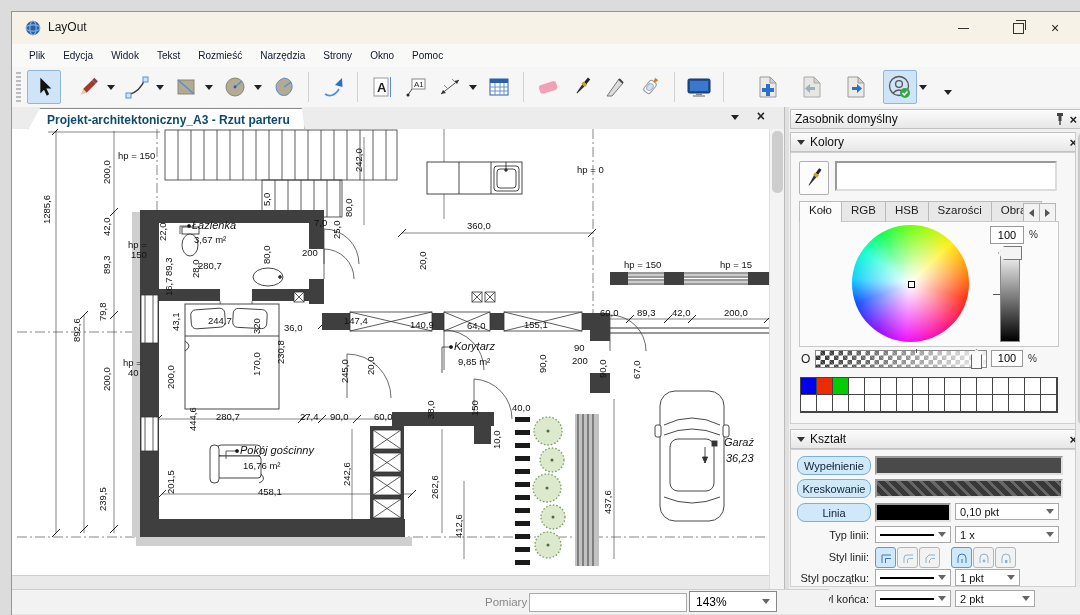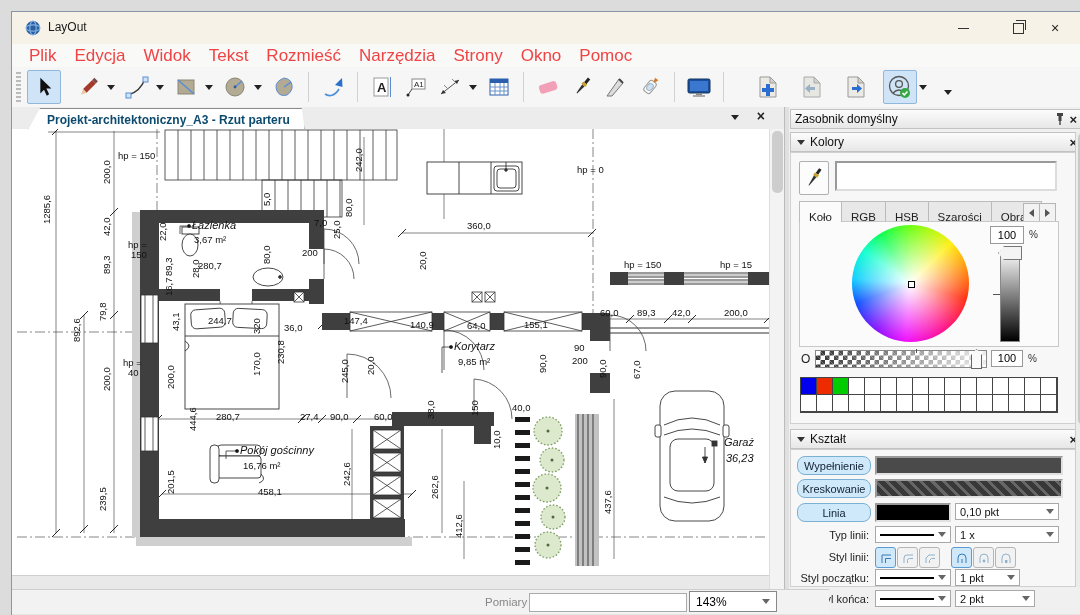--- a/index.html
+++ b/index.html
@@ -9,21 +9,21 @@
   #appicon{position:absolute;left:13px;top:8px;width:16px;height:16px;}
   #apptitle{position:absolute;left:36px;top:8px;font-size:12px;color:#1a1a1a;}
   .wbtn{position:absolute;top:6px;width:30px;height:20px;display:flex;align-items:center;justify-content:center;}
   #btn-min{right:110px}#btn-restore{right:55px}#btn-close{right:18px}
   .minline{width:11px;height:0;border-top:1.5px solid #333;}
   .restbox{width:9px;height:9px;border:1.5px solid #333;position:relative;background:#f6f2e7;}
   .restbox:before{content:"";position:absolute;left:2px;top:-4px;width:9px;height:9px;border:1.5px solid #333;border-bottom:none;border-left:none;}
   .xglyph{font-size:14px;color:#222;line-height:1;}
   
   #menubar{position:absolute;left:0;top:32px;width:100%;height:23px;background:#f9f9f8;display:flex;align-items:center;padding-left:8px;border-bottom:1px solid #ececec;}
-  .mi{font-size:17px;color:#ef4444;padding:3px 9px;cursor:default;}
+  .mi{font-size:10px;color:#0f172a;padding:3px 9px;cursor:default;}
   
   #toolbar{position:absolute;left:0;top:55px;width:100%;height:40px;background:#f6f6f6;border-bottom:1px solid #d5d5d5;display:flex;align-items:center;}
   #grip{width:5px;height:30px;margin:0 6px 0 4px;background:repeating-linear-gradient(#bbb 0 2px,#f6f6f6 2px 4px);}
   .tb{width:32px;height:32px;display:flex;align-items:center;justify-content:center;border:1px solid transparent;border-radius:2px;}
   .tb.sel{background:#cfe4f7;border-color:#8fb8dc;}
   .tb svg{display:block}
   .dd{width:0;height:0;border-left:4px solid transparent;border-right:4px solid transparent;border-top:5px solid #222;margin:0 5px 0 2px;}
   .sep{width:1px;height:30px;background:#d2d2d2;margin:0 7px;}
   .sp{width:10px}
   
@@ -45,21 +45,21 @@
   .phdr{position:absolute;left:1px;width:295px;height:20px;background:linear-gradient(#fcfcfc,#e7e7e7);border:1px solid #c2c2c2;box-sizing:border-box;display:flex;align-items:center;font-size:12px;color:#111;padding:0 4px;}
   .phdr .grow{flex:1}
   .tri{width:0;height:0;border-left:4px solid transparent;border-right:4px solid transparent;border-top:5px solid #333;margin:0 5px 0 2px;}
   .hx{font-size:13px;font-weight:bold;color:#222;padding:0 3px;}
   #panelhdr{top:2px;}
   #kolory-hdr{top:25px;}
   #kolory-body{position:absolute;left:1px;top:45px;width:295px;height:272px;background:#f7f7f7;border:1px solid #d0d0d0;box-sizing:border-box;}
   #dropper-btn{position:absolute;left:8px;top:8px;width:28px;height:32px;background:#fcfcfc;border:1px solid #b0b0b0;border-radius:2px;display:flex;align-items:center;justify-content:center;}
   #colorwell{position:absolute;left:44px;top:8px;width:222px;height:30px;background:#fff;border:2px solid;border-color:#9a9a9a #dcdcdc #dcdcdc #9a9a9a;box-sizing:border-box;}
   #color-tabs{position:absolute;left:8px;top:48px;display:flex;height:21px;}
-  .ctab{font-size:11.5px;color:#222;padding:9px 9px 0;border:1px solid #bbb;border-bottom:none;background:#e8e8e8;margin-right:-1px;}
+  .ctab{font-size:11.5px;color:#222;padding:2px 9px 0;border:1px solid #bbb;border-bottom:none;background:#e8e8e8;margin-right:-1px;}
   .ctab.act{background:#fbfbfb;font-weight:normal;position:relative;z-index:2;}
   .tsb{position:absolute;top:50px;width:15px;height:17px;background:#f2f2f2;border:1px solid #b5b5b5;display:flex;align-items:center;justify-content:center;}
   #tsb-l{left:232px}#tsb-r{right:28px}
   .tril{width:0;height:0;border-top:4px solid transparent;border-bottom:4px solid transparent;border-right:5px solid #555;}
   .trir{width:0;height:0;border-top:4px solid transparent;border-bottom:4px solid transparent;border-left:5px solid #555;}
   #wheelpane{position:absolute;left:8px;top:68px;width:258px;height:124px;background:#fbfbfb;border:1px solid #c8c8c8;}
   #wheel{position:absolute;left:52px;top:3px;width:117px;height:117px;border-radius:50%;
     background:radial-gradient(circle,#ffffff 0%,rgba(255,255,255,.85) 12%,rgba(255,255,255,0) 75%),
     conic-gradient(from 0deg,#66ff00,#ffee00 45deg,#ff8800 75deg,#ff2200 105deg,#ff0088 145deg,#ee00ff 185deg,#8800ff 215deg,#0044ff 250deg,#00ccff 275deg,#00ffcc 305deg,#00ff44 330deg,#66ff00 360deg);}
   #wheelmark{position:absolute;left:56px;top:56px;width:5px;height:5px;border:1.5px solid #000;background:#fff;}

